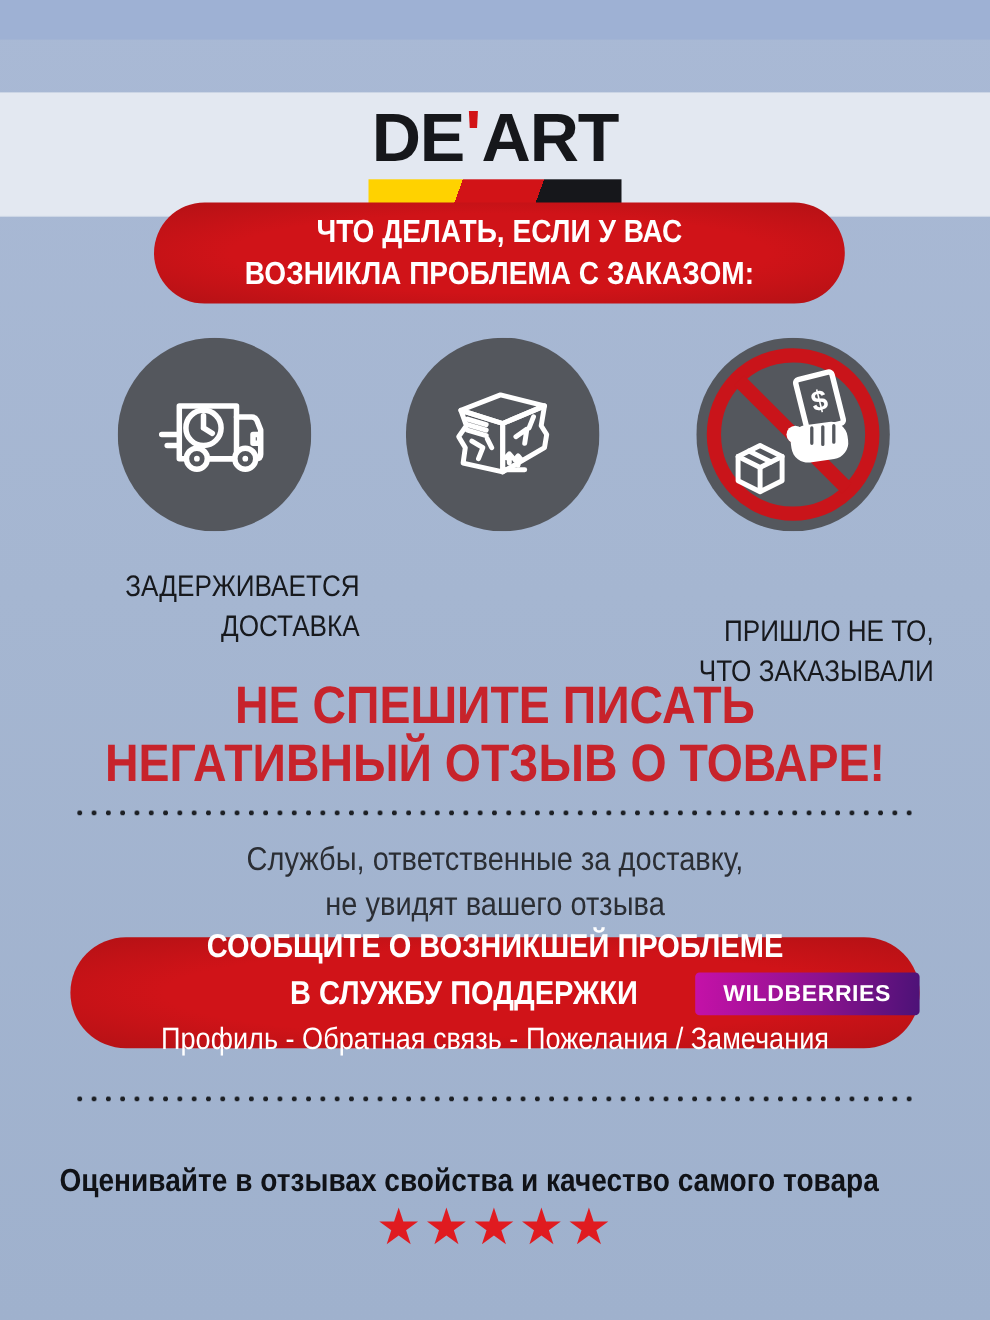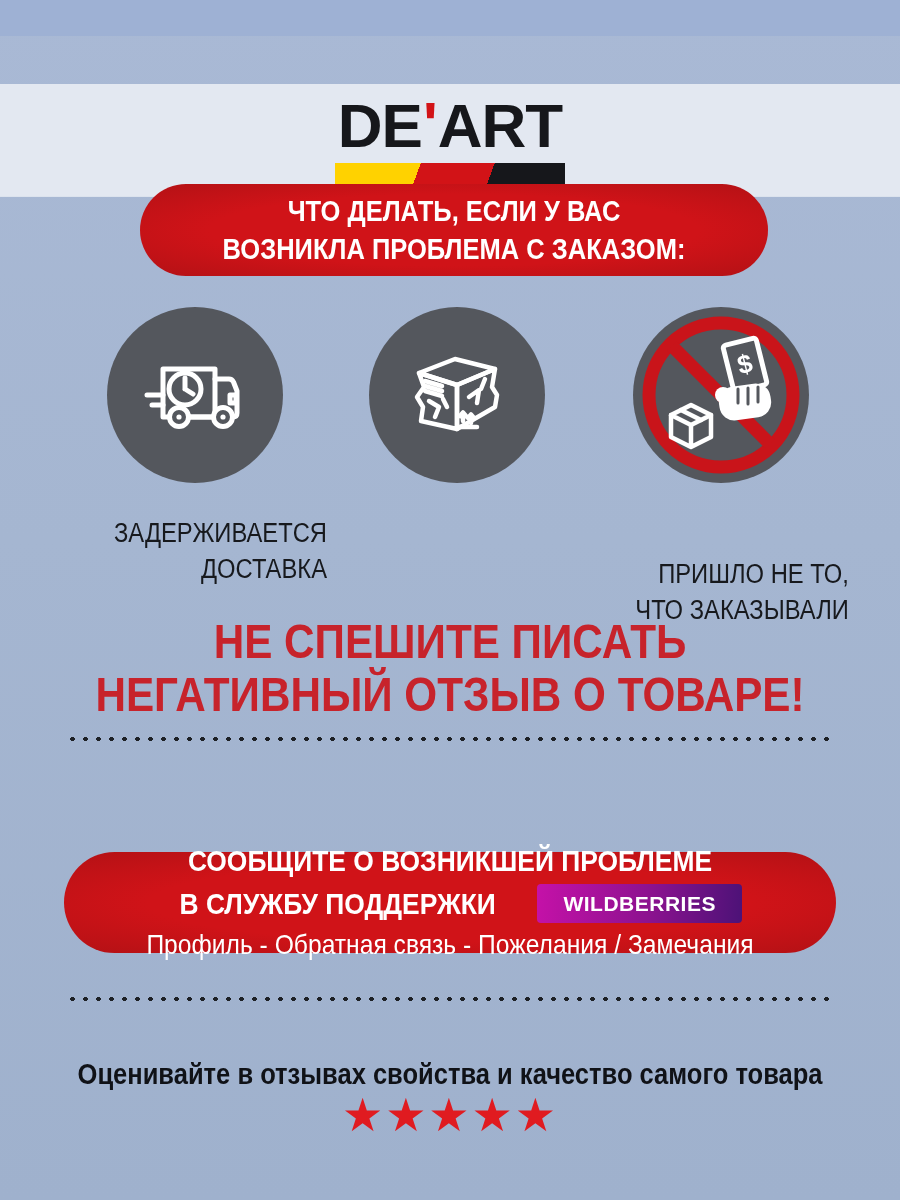--- a/index.html
+++ b/index.html
@@ -27,21 +27,21 @@
   
   .pill{
     position:absolute;background:radial-gradient(ellipse at center,#d01318 55%,#b31115 100%);
     color:#fff;text-align:center;display:flex;flex-direction:column;justify-content:center;
   }
   .pill1{left:140px;top:184px;width:628px;height:92px;border-radius:49px;
          font-size:29px;font-weight:bold;line-height:1.32;}
   .pill2{left:64px;top:852px;width:772px;height:101px;border-radius:64px;
          font-size:30px;line-height:1.35;}
   .pill2 .b{font-weight:bold;}
-  .pill2-row{display:flex;align-items:center;justify-content:center;gap:20px;margin:2px 0;}
+  .pill2-row{display:flex;align-items:center;justify-content:flex-end;gap:30px;margin:2px 0;}
   .wb-badge{
     display:inline-block;background:linear-gradient(95deg,#c511a8 0%,#8c128f 55%,#4c1277 100%);
     color:#fff;font-weight:bold;font-size:21px;letter-spacing:.5px;
     padding:9px 26px;border-radius:4px;line-height:1;
   }
   .pill2-path{font-size:28px;font-weight:normal;}
   
   .circle{position:absolute;top:307px;width:176px;height:176px;}
   .c1{left:107px;} .c2{left:369px;} .c3{left:633px;}
   
@@ -53,21 +53,21 @@
             color:#c7232b;font-size:48px;font-weight:bold;line-height:1.1;}
   
   .dots{position:absolute;left:66px;width:768px;height:6px;
         background:radial-gradient(circle,#1d2025 0 2.2px,transparent 2.5px);
         background-size:13px 6px;background-repeat:repeat-x;background-position:left center;}
   .dots1{top:736px;} .dots2{top:996px;}
   
   .note{position:absolute;left:0;top:762px;width:900px;text-align:center;
         color:#2b2e34;font-size:30px;font-weight:normal;line-height:1.35;}
   
-  .footer-text{position:absolute;left:0;top:1058px;width:900px;text-align:center;
+  .footer-text{position:absolute;left:0;top:1058px;width:900px;text-align:left;
                color:#101217;font-size:29px;font-weight:bold;}
   .stars{position:absolute;left:0;top:1092px;width:900px;text-align:center;
          color:#e01b20;font-size:46px;letter-spacing:2px;line-height:1;}
 </style>
 </head>
 <body>
 
 <div class="page">
 
   <div class="top-band"></div>
@@ -152,20 +152,24 @@
     <span class="cx">ЧТО ЗАКАЗЫВАЛИ</span>
   </div>
 
   <div class="headline">
     <span class="cx">НЕ СПЕШИТЕ ПИСАТЬ</span>
     <span class="cx">НЕГАТИВНЫЙ ОТЗЫВ О ТОВАРЕ!</span>
   </div>
 
   <div class="dots dots1"></div>
 
+  <div class="note">
+    <span class="cx">Службы, ответственные за доставку,</span>
+    <span class="cx">не увидят вашего отзыва</span>
+  </div>
 
   <div class="pill pill2">
     <span class="cx b">СООБЩИТЕ О ВОЗНИКШЕЙ ПРОБЛЕМЕ</span>
     <div class="pill2-row">
       <span class="cx b">В СЛУЖБУ ПОДДЕРЖКИ</span>
       <span class="wb-badge">WILDBERRIES</span>
     </div>
     <span class="cx pill2-path">Профиль - Обратная связь - Пожелания / Замечания</span>
   </div>
 

